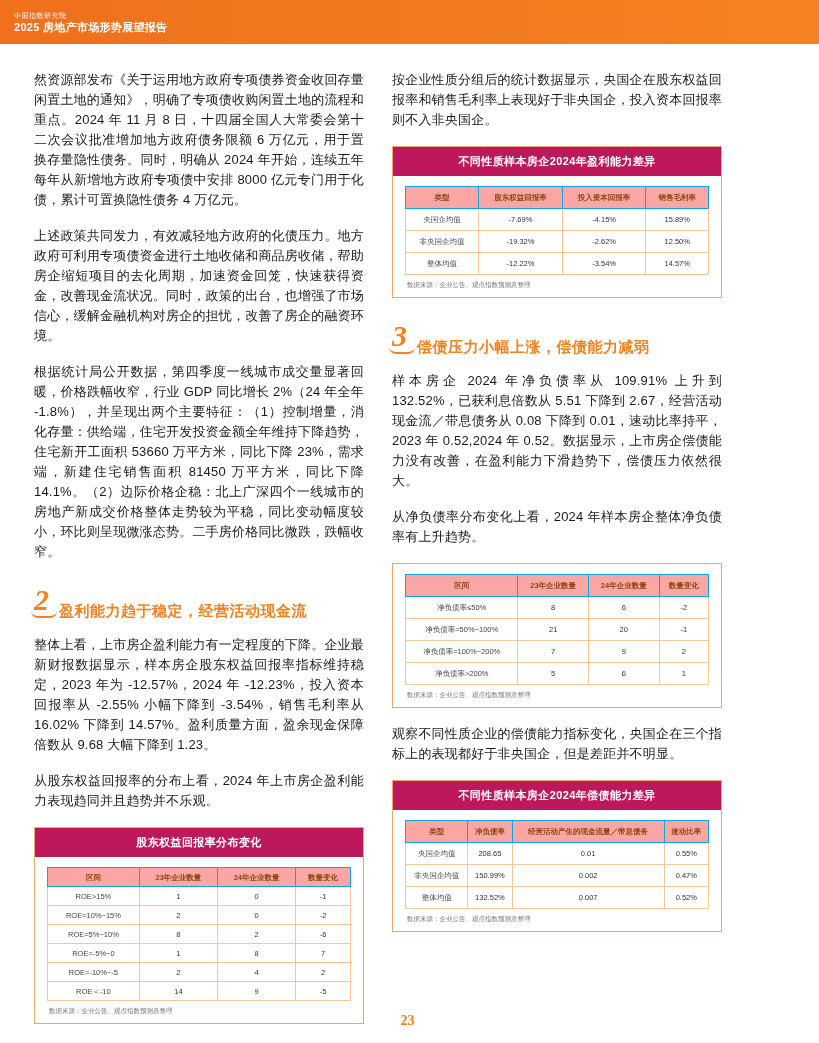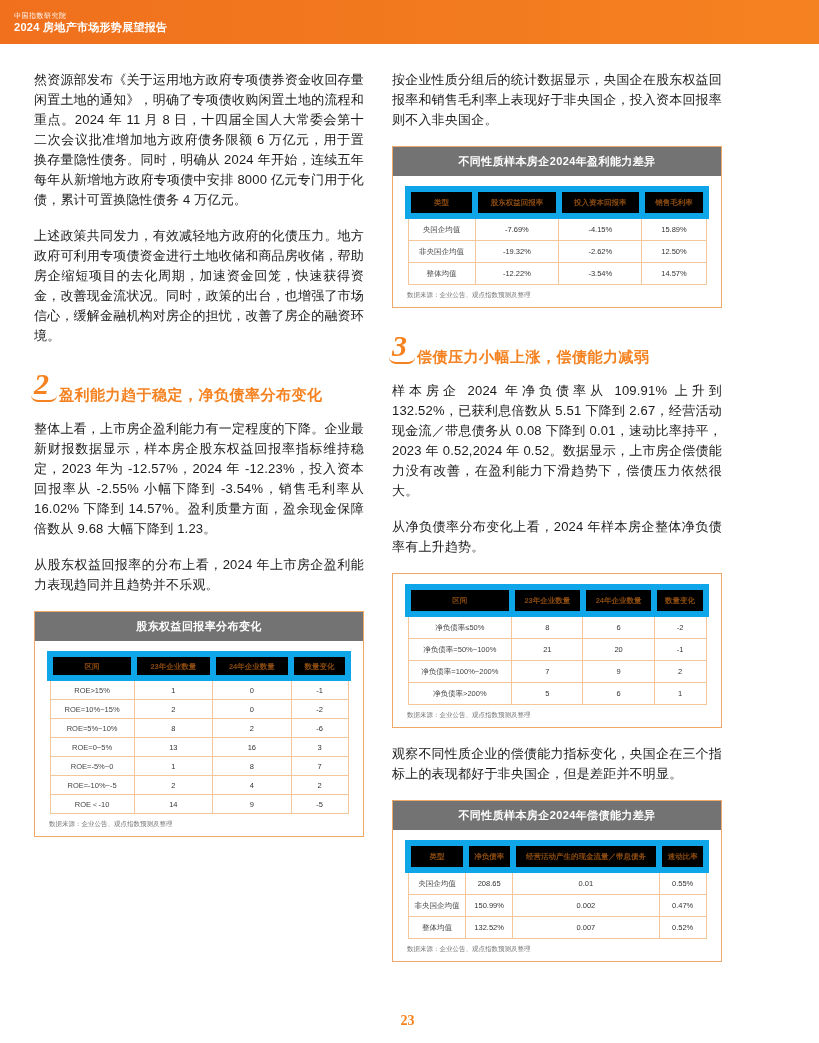--- a/index.html
+++ b/index.html
@@ -90,39 +90,39 @@
     letter-spacing: .5px;
     margin-top: 24px;
   }
   
   .tbl-wrap {
     border: 1px solid #f0a868;
     margin: 0 0 16px 0;
     background: #fff;
   }
   .tbl-title {
-    background: #737373;
+    background: #be185d;
     color: #fff;
     font-size: 11px;
     font-weight: bold;
     text-align: center;
     padding: 7px 4px;
     letter-spacing: .4px;
   }
   table {
     border-collapse: collapse;
     width: calc(100% - 24px);
     margin: 10px 12px 4px 12px;
     font-size: 8px;
   }
   table th {
-    background: #000000;
+    background: #fca5a5;
     color: #8a4a10;
     font-weight: bold;
-    border: 6px solid #0ea5e9;
+    border: 1px solid #0ea5e9;
     padding: 5px 3px;
     text-align: center;
     font-size: 7.5px;
     line-height: 11px;
   }
   table td {
     border: 1px solid #f3c79a;
     padding: 5px 3px;
     text-align: center;
     font-size: 7.5px;
@@ -153,35 +153,36 @@
     font-weight: bold;
     font-family: "Liberation Serif", serif;
   }
 </style>
 </head>
 <body>
 
 <div class="header">
   <div>
     <div class="brand-small">中国指数研究院</div>
-    <div class="brand-main">2024 房地产市场形势展望报告</div>
+    <div class="brand-main">2025 房地产市场形势展望报告</div>
   </div>
 </div>
 
 <div class="page">
   <div class="cols">
 
     <div class="col">
 
       <p class="body">然资源部发布《关于运用地方政府专项债券资金收回存量闲置土地的通知》，明确了专项债收购闲置土地的流程和重点。2024 年 11 月 8 日，十四届全国人大常委会第十二次会议批准增加地方政府债务限额 6 万亿元，用于置换存量隐性债务。同时，明确从 2024 年开始，连续五年每年从新增地方政府专项债中安排 8000 亿元专门用于化债，累计可置换隐性债务 4 万亿元。</p>
       <p class="body">上述政策共同发力，有效减轻地方政府的化债压力。地方政府可利用专项债资金进行土地收储和商品房收储，帮助房企缩短项目的去化周期，加速资金回笼，快速获得资金，改善现金流状况。同时，政策的出台，也增强了市场信心，缓解金融机构对房企的担忧，改善了房企的融资环境。</p>
+      <p class="body">根据统计局公开数据，第四季度一线城市成交量显著回暖，价格跌幅收窄，行业 GDP 同比增长 2%（24 年全年 -1.8%），并呈现出两个主要特征：（1）控制增量，消化存量：供给端，住宅开发投资金额全年维持下降趋势，住宅新开工面积 53660 万平方米，同比下降 23%，需求端，新建住宅销售面积 81450 万平方米，同比下降 14.1%。（2）边际价格企稳：北上广深四个一线城市的房地产新成交价格整体走势较为平稳，同比变动幅度较小，环比则呈现微涨态势。二手房价格同比微跌，跌幅收窄。</p>
 
       <div class="sec-head">
         <span class="sec-num">2</span>
-        <span class="sec-title">盈利能力趋于稳定，净负债率分布变化</span>
+        <span class="sec-title">盈利能力趋于稳定，经营活动现金流</span>
       </div>
 
       <p class="body">整体上看，上市房企盈利能力有一定程度的下降。企业最新财报数据显示，样本房企股东权益回报率指标维持稳定，2023 年为 -12.57%，2024 年 -12.23%，投入资本回报率从 -2.55% 小幅下降到 -3.54%，销售毛利率从 16.02% 下降到 14.57%。盈利质量方面，盈余现金保障倍数从 9.68 大幅下降到 1.23。</p>
       <p class="body">从股东权益回报率的分布上看，2024 年上市房企盈利能力表现趋同并且趋势并不乐观。</p>
 
       <div class="tbl-wrap">
         <div class="tbl-title">股东权益回报率分布变化</div>
         <table class="compact">
           <thead>
             <tr>
@@ -204,26 +205,20 @@
               <td>0</td>
               <td>-2</td>
             </tr>
             <tr>
               <td class="lbl">ROE=5%~10%</td>
               <td>8</td>
               <td>2</td>
               <td>-6</td>
             </tr>
             <tr>
-              <td class="lbl">ROE=0~5%</td>
-              <td>13</td>
-              <td>16</td>
-              <td>3</td>
-            </tr>
-            <tr>
               <td class="lbl">ROE=-5%~0</td>
               <td>1</td>
               <td>8</td>
               <td>7</td>
             </tr>
             <tr>
               <td class="lbl">ROE=-10%~-5</td>
               <td>2</td>
               <td>4</td>
               <td>2</td>

